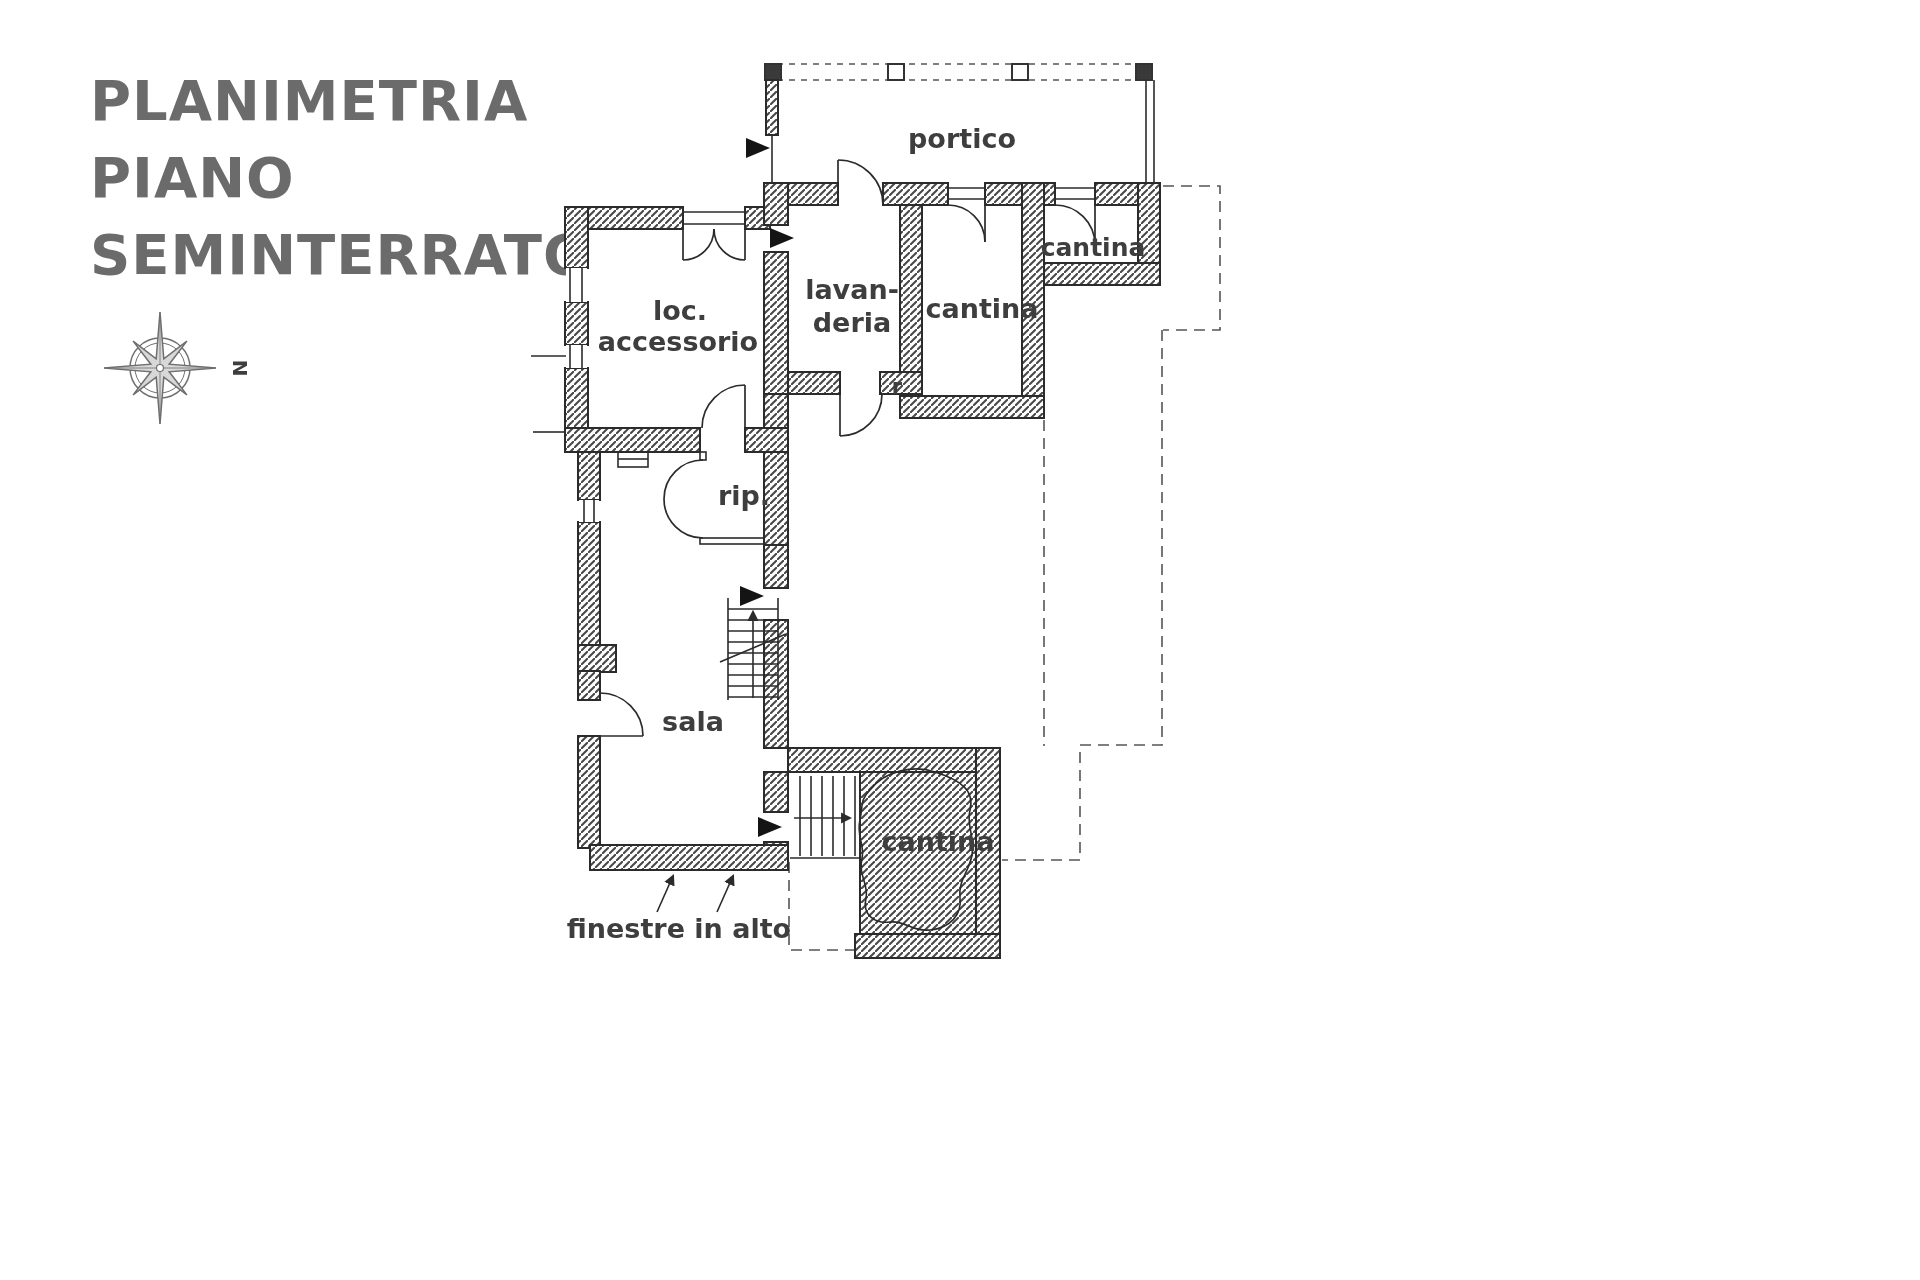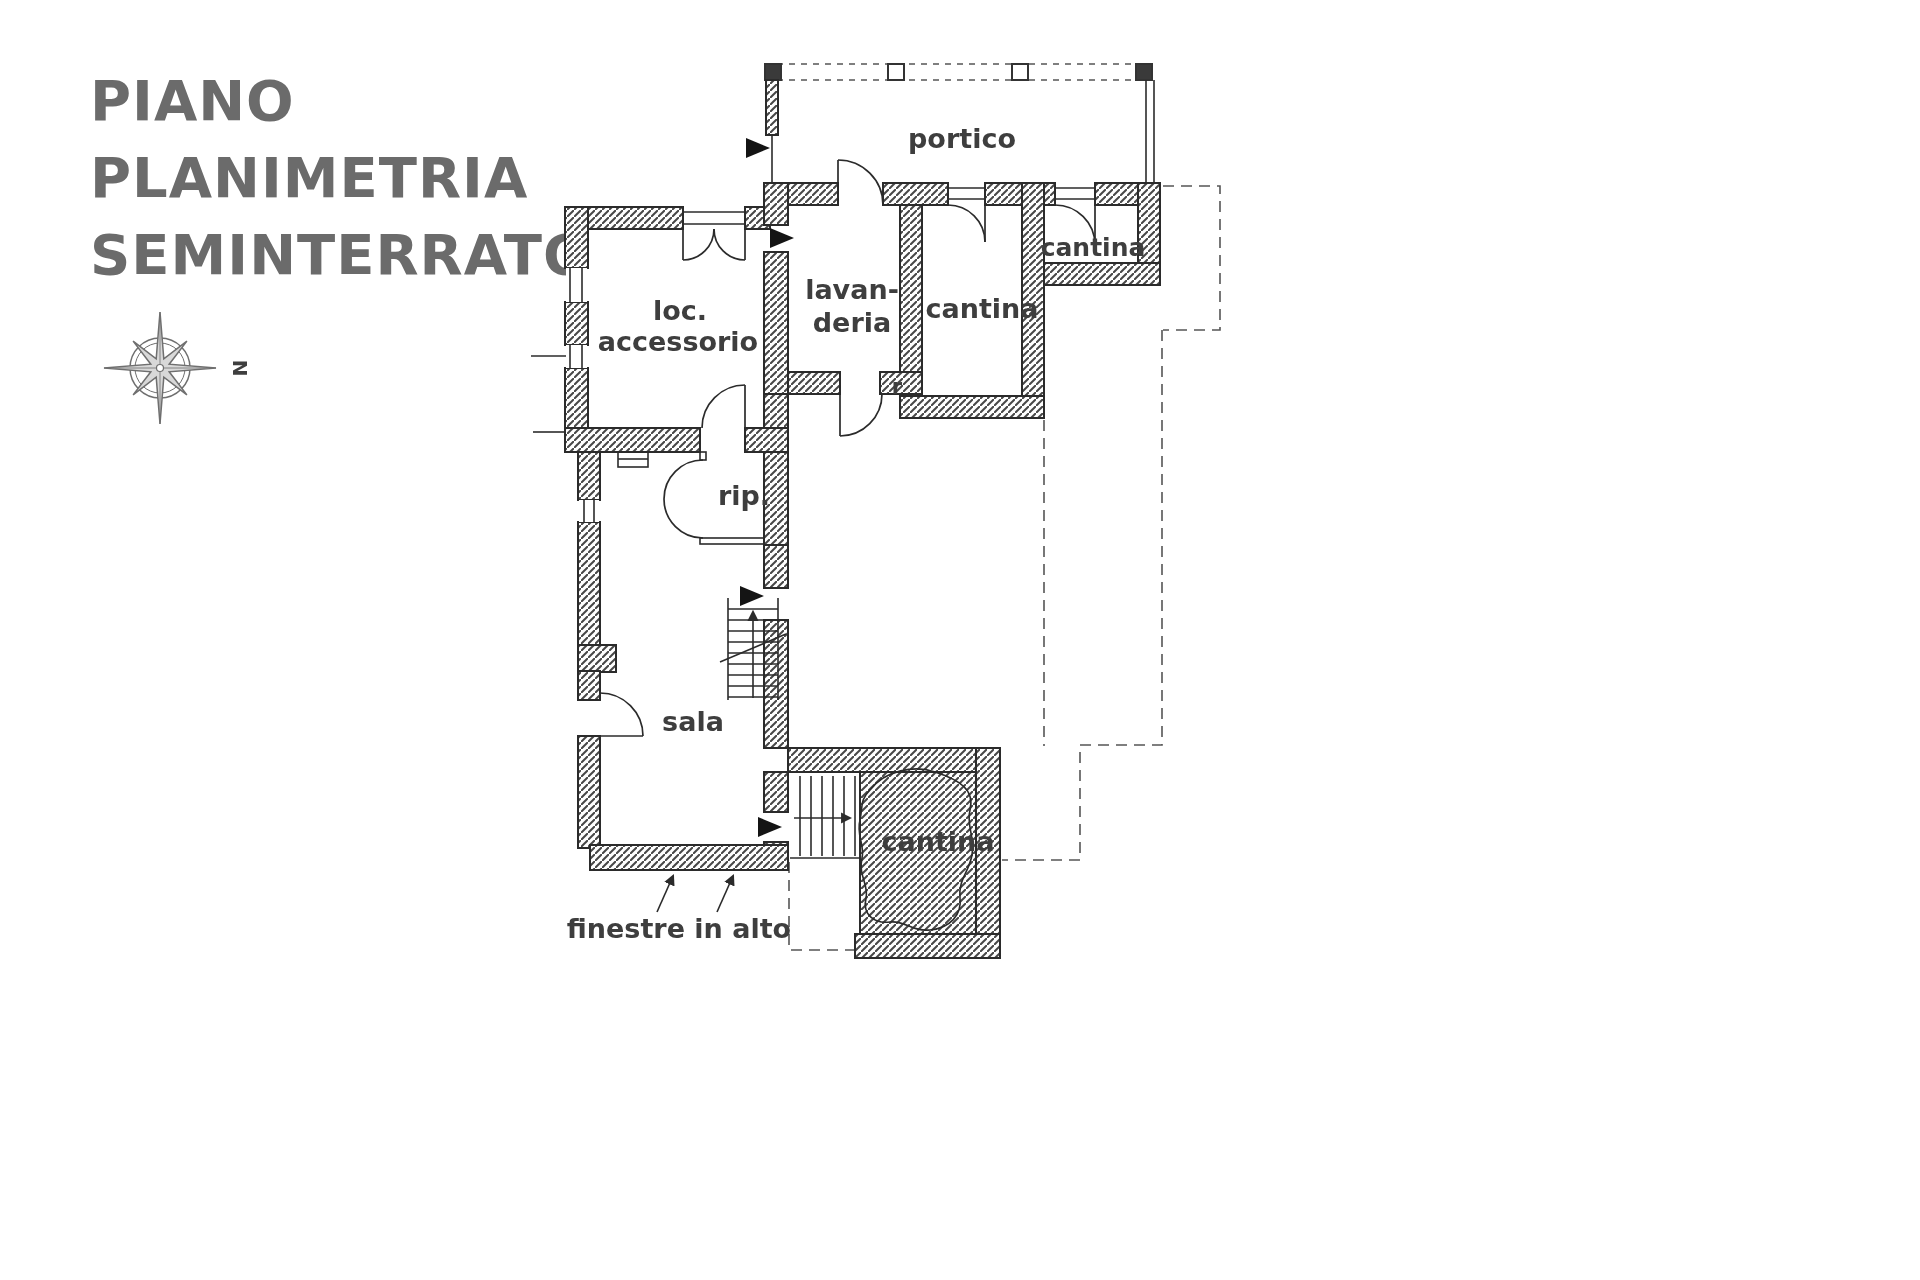--- a/index.html
+++ b/index.html
@@ -20,22 +20,22 @@
   .lbl-sm{font-size:21px;}
   .col{stroke:#333;stroke-width:2;}
   .white{fill:#ffffff;stroke:none;}
 </style>
 </head>
 <body>
 
 <div class="canvas">
 
   <div class="title-block">
+    <div>PLANIMETRIA</div>
     <div>PIANO</div>
-    <div>PLANIMETRIA</div>
     <div>SEMINTERRATO</div>
   </div>
 
   <svg class="plan" width="1920" height="1280" viewBox="0 0 1920 1280">
     <defs>
       <pattern id="hatch" width="7" height="7" patternUnits="userSpaceOnUse">
         <rect width="7" height="7" fill="#ffffff"></rect>
         <path d="M -2 9 L 9 -2" stroke="#474747" stroke-width="2"></path>
       </pattern>
       <marker id="arrow" viewBox="0 0 10 10" refX="8" refY="5" markerWidth="7" markerHeight="7" orient="auto-start-reverse">

